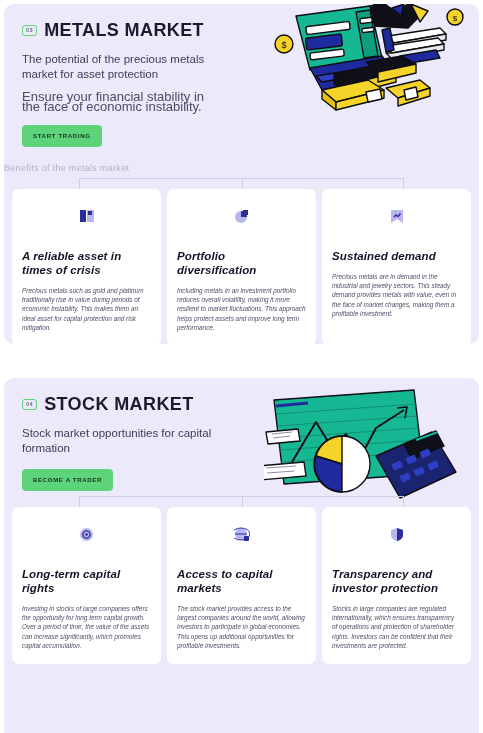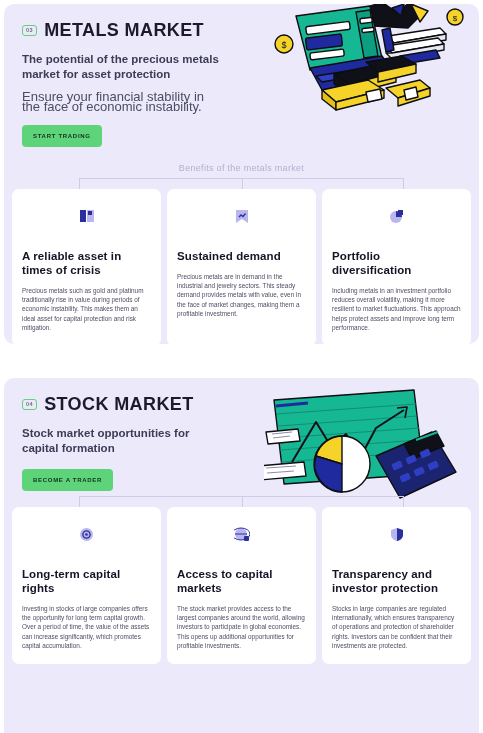--- a/index.html
+++ b/index.html
@@ -39,21 +39,21 @@
     letter-spacing: .4px;
     color: #1b1b2b;
     font-weight: 700;
   }
   .sec-sub {
     margin-top: 11px;
     font-size: 11.5px;
     line-height: 15px;
     color: #3c3c55;
     max-width: 200px;
-    font-weight: 700;
+    font-weight: 400;
   }
   .sec-desc {
     margin-top: 10px;
     font-size: 13px;
     line-height: 10px;
     color: #4b4b63;
     max-width: 190px;
   }
   .cta {
     margin-top: 13px;
@@ -70,36 +70,35 @@
     font-family: "Liberation Sans", sans-serif;
   }
 
   
   .illus { position: absolute; pointer-events: none; }
   .illus-metals { right: 4px; top: -2px; width: 205px; height: 110px; }
   .illus-stock  { right: 0px; top: 10px; width: 215px; height: 115px; }
 
   
   .benefits-label {
-    text-align: center;
     font-size: 9px;
     color: #b3b0cc;
     letter-spacing: .3px;
     margin-top: 16px;
   }
   .connector { position: relative; height: 11px; margin: 5px 24px 0 24px; }
   .connector .hline {
     position: absolute; left: 12%; right: 12%; top: 0; height: 1px; background: #cfcbe8;
   }
   .connector .vline {
     position: absolute; top: 0; width: 1px; height: 11px; background: #cfcbe8;
   }
 
   
-  .cards { display: flex; gap: 6px; padding: 0 8px 10px 8px; }
+  .cards { display: flex; gap: 6px; padding: 0 8px 10px 8px; font-style: italic; }
   .card {
     flex: 1;
     background: #ffffff;
     border-radius: 7px;
     padding: 12px 10px 14px 10px;
     min-height: 148px;
     display: flex;
     flex-direction: column;
   }
   .card-icon { height: 30px; display:flex; align-items:center; justify-content:center; }
@@ -196,38 +195,38 @@
             <path d="M1 1 h6 v12 h-6 z" fill="#2b2f9e"></path>
             <path d="M8 1 h7 v12 h-7 z" fill="#b9b5ee"></path>
             <rect x="9" y="2" width="4" height="4" fill="#2b2f9e"></rect>
           </svg>
         </div>
         <div class="card-title">A reliable asset in times of crisis</div>
         <div class="card-body">Precious metals such as gold and platinum traditionally rise in value during periods of economic instability. This makes them an ideal asset for capital protection and risk mitigation.</div>
       </div>
       <div class="card">
         <div class="card-icon">
-          <svg width="14" height="15" viewBox="0 0 14 15">
-            <path d="M1 1 h12 v13 l-6 -4 l-6 4 z" fill="#b9b5ee"></path>
-            <path d="M4 8 l2 -2 l2 1.5 l2.5 -3" stroke="#2b2f9e" stroke-width="1.4" fill="none"></path>
-          </svg>
-        </div>
-        <div class="card-title">Sustained demand</div>
-        <div class="card-body">Precious metals are in demand in the industrial and jewelry sectors. This steady demand provides metals with value, even in the face of market changes, making them a profitable investment.</div>
-      </div>
-      <div class="card">
-        <div class="card-icon">
           <svg width="16" height="15" viewBox="0 0 16 15">
             <circle cx="7" cy="8" r="6" fill="#b9b5ee"></circle>
             <path d="M7 8 V2 A6 6 0 0 1 13 8 Z" fill="#2b2f9e"></path>
             <rect x="9" y="1" width="5" height="5" fill="#2b2f9e"></rect>
           </svg>
         </div>
         <div class="card-title">Portfolio diversification</div>
         <div class="card-body">Including metals in an investment portfolio reduces overall volatility, making it more resilient to market fluctuations. This approach helps protect assets and improve long term performance.</div>
+      </div>
+      <div class="card">
+        <div class="card-icon">
+          <svg width="14" height="15" viewBox="0 0 14 15">
+            <path d="M1 1 h12 v13 l-6 -4 l-6 4 z" fill="#b9b5ee"></path>
+            <path d="M4 8 l2 -2 l2 1.5 l2.5 -3" stroke="#2b2f9e" stroke-width="1.4" fill="none"></path>
+          </svg>
+        </div>
+        <div class="card-title">Sustained demand</div>
+        <div class="card-body">Precious metals are in demand in the industrial and jewelry sectors. This steady demand provides metals with value, even in the face of market changes, making them a profitable investment.</div>
       </div>
     </div>
   </div>
 
   <div class="section section-stock">
 
     <div class="sec-head">
       <div class="title-row">
         <span class="badge">04</span>
         <span class="sec-title">STOCK MARKET</span>

